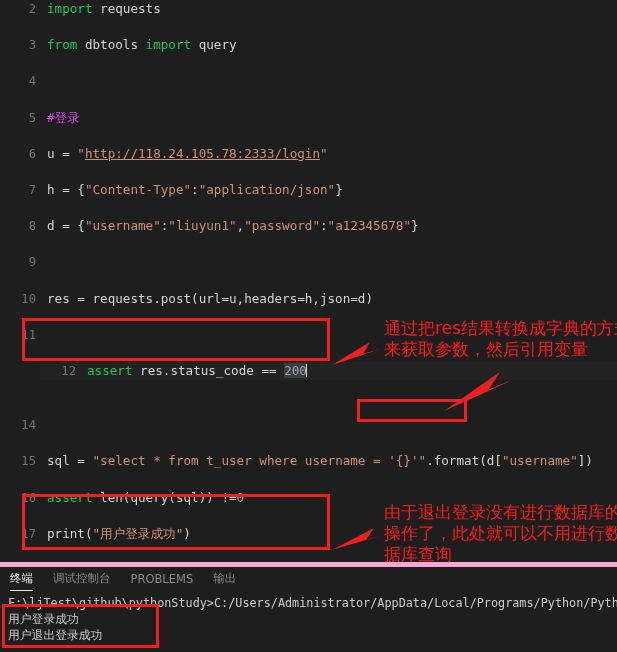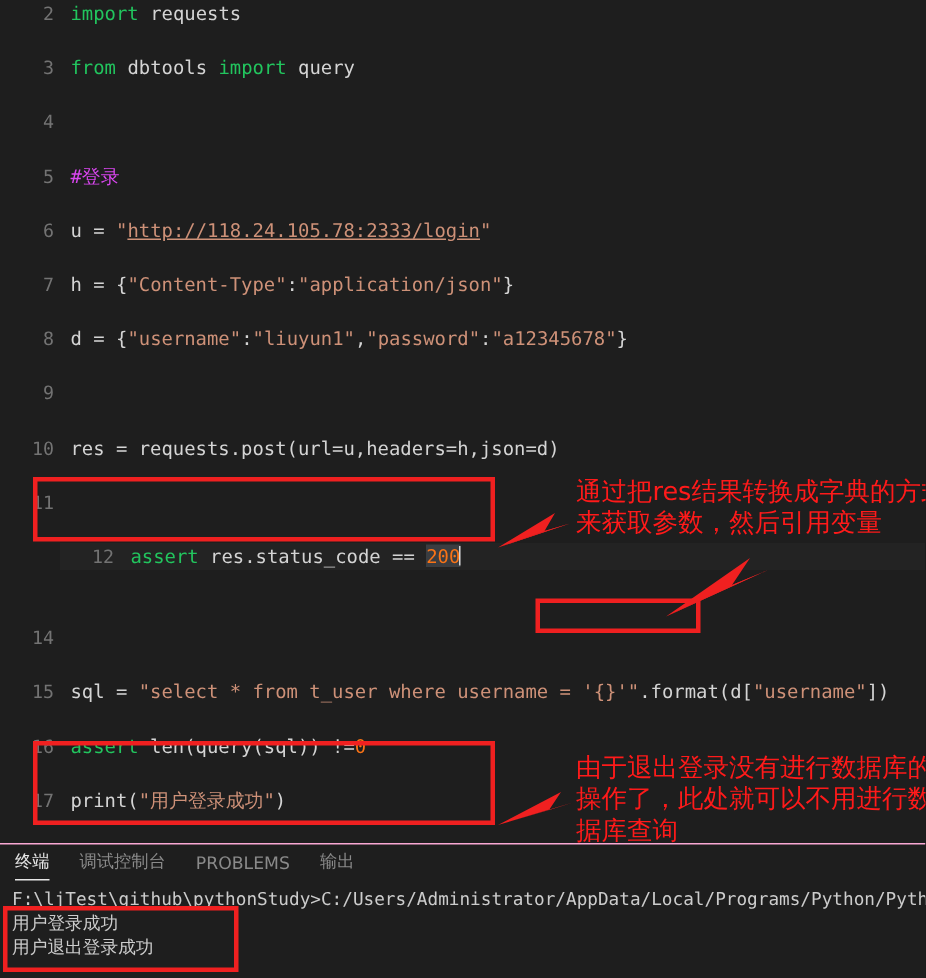--- a/index.html
+++ b/index.html
@@ -23,34 +23,34 @@
   .line.cur{ background:#232323;margin-left:40px; }
   .ln{
     position:absolute; left:0; top:0; width:36px; text-align:right;
     color:#737373; font-size:12.2px;
     font-family:"DejaVu Sans Mono", monospace;
   }
   .code{ position:absolute; left:47px; top:0; color:#d4d4d4; }
 
   .kw{ color:#22c55e; }
   .str{ color:#ce9178; }
-  .num{ color:#f97316; }
+  .num{ color:#a3a3a3; }
   .cmt{ color:#d946ef; }
   .op{ color:#d4d4d4; }
   .ul{ text-decoration:underline; }
   .sel{ background:#3a3d41; }
   .cursor{
     display:inline-block; width:1px; height:13px; background:#d4d4d4;
     vertical-align:-2px; margin-left:-1px;
   }
 
   
   #panel{
     position:absolute; left:0; top:562px; width:617px; height:90px;
-    background:#1e1e1e; border-top:1px solid #f9a8d4;padding-left:38px;
+    background:#1e1e1e; border-top:5px solid #f9a8d4;padding-left:38px;
   }
   #tabs{
     position:absolute; left:0; top:0; height:26px; width:100%;
     display:flex; align-items:center; padding-left:10px; gap:20px;
   }
   .tab{
     font-family:"DejaVu Sans","Liberation Sans",sans-serif;
     font-size:11.5px; color:#8a8a8a; position:relative; padding-bottom:3px;
     cursor:pointer; white-space:nowrap;
   }

